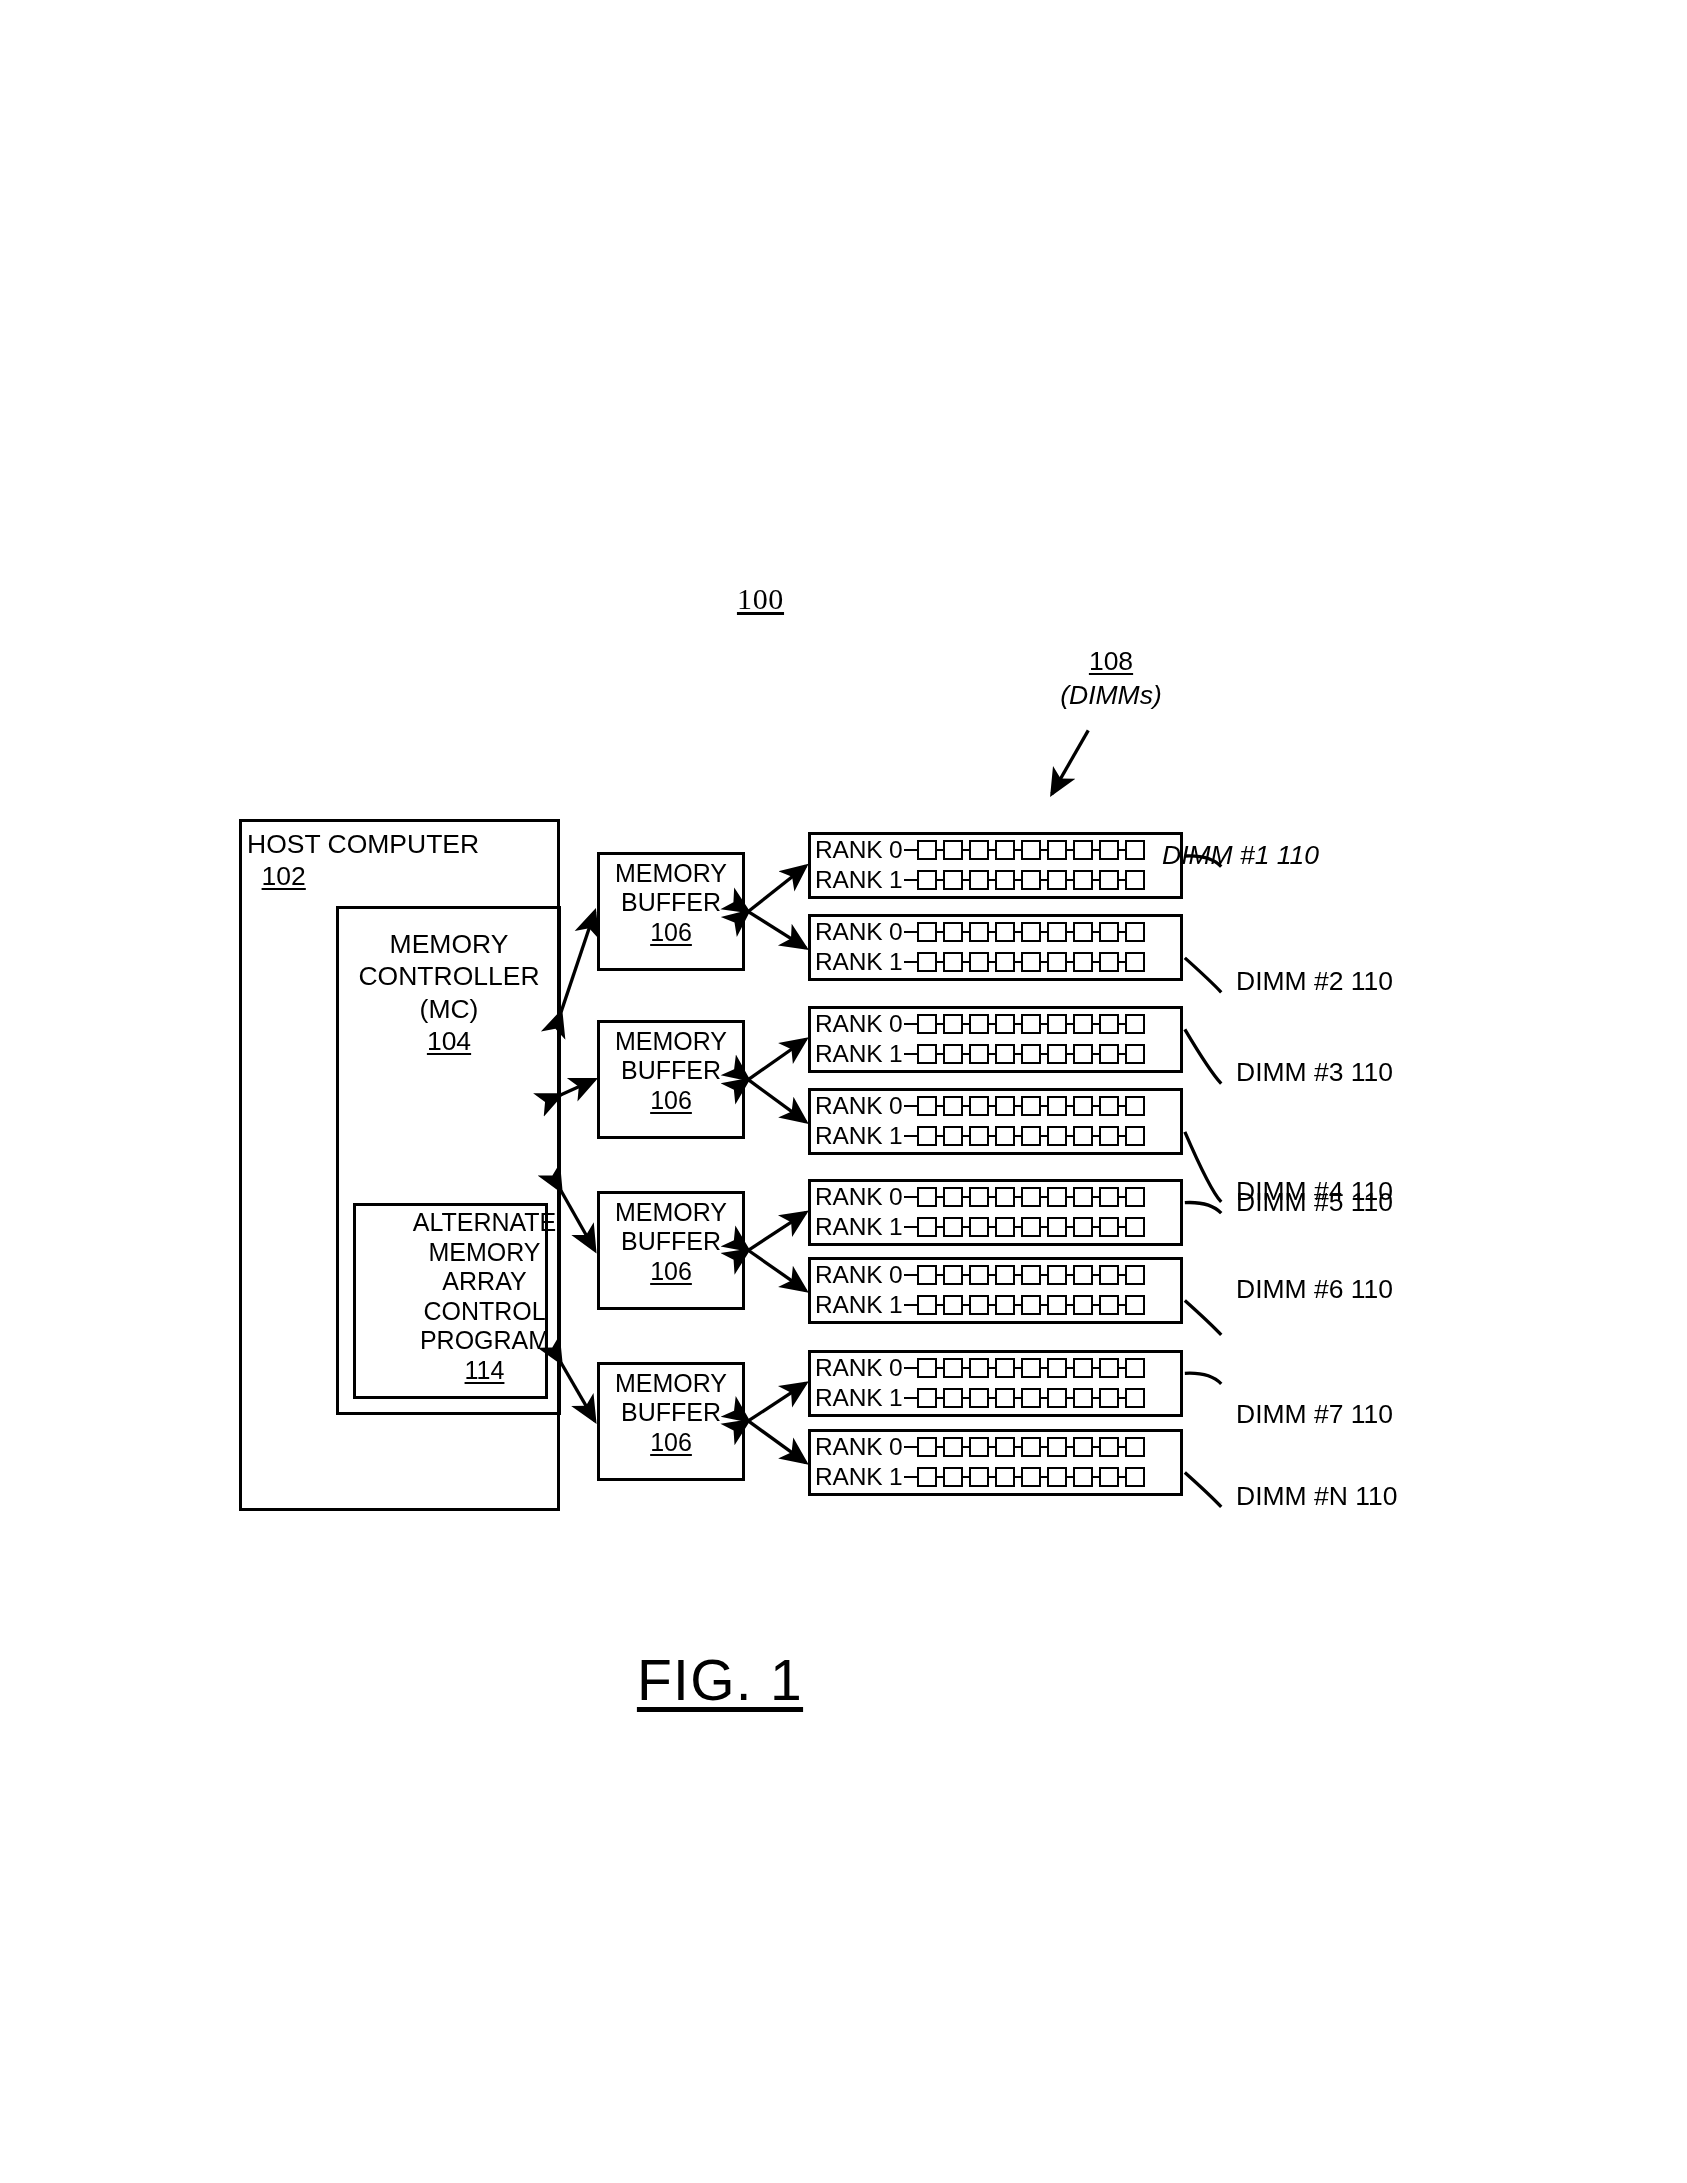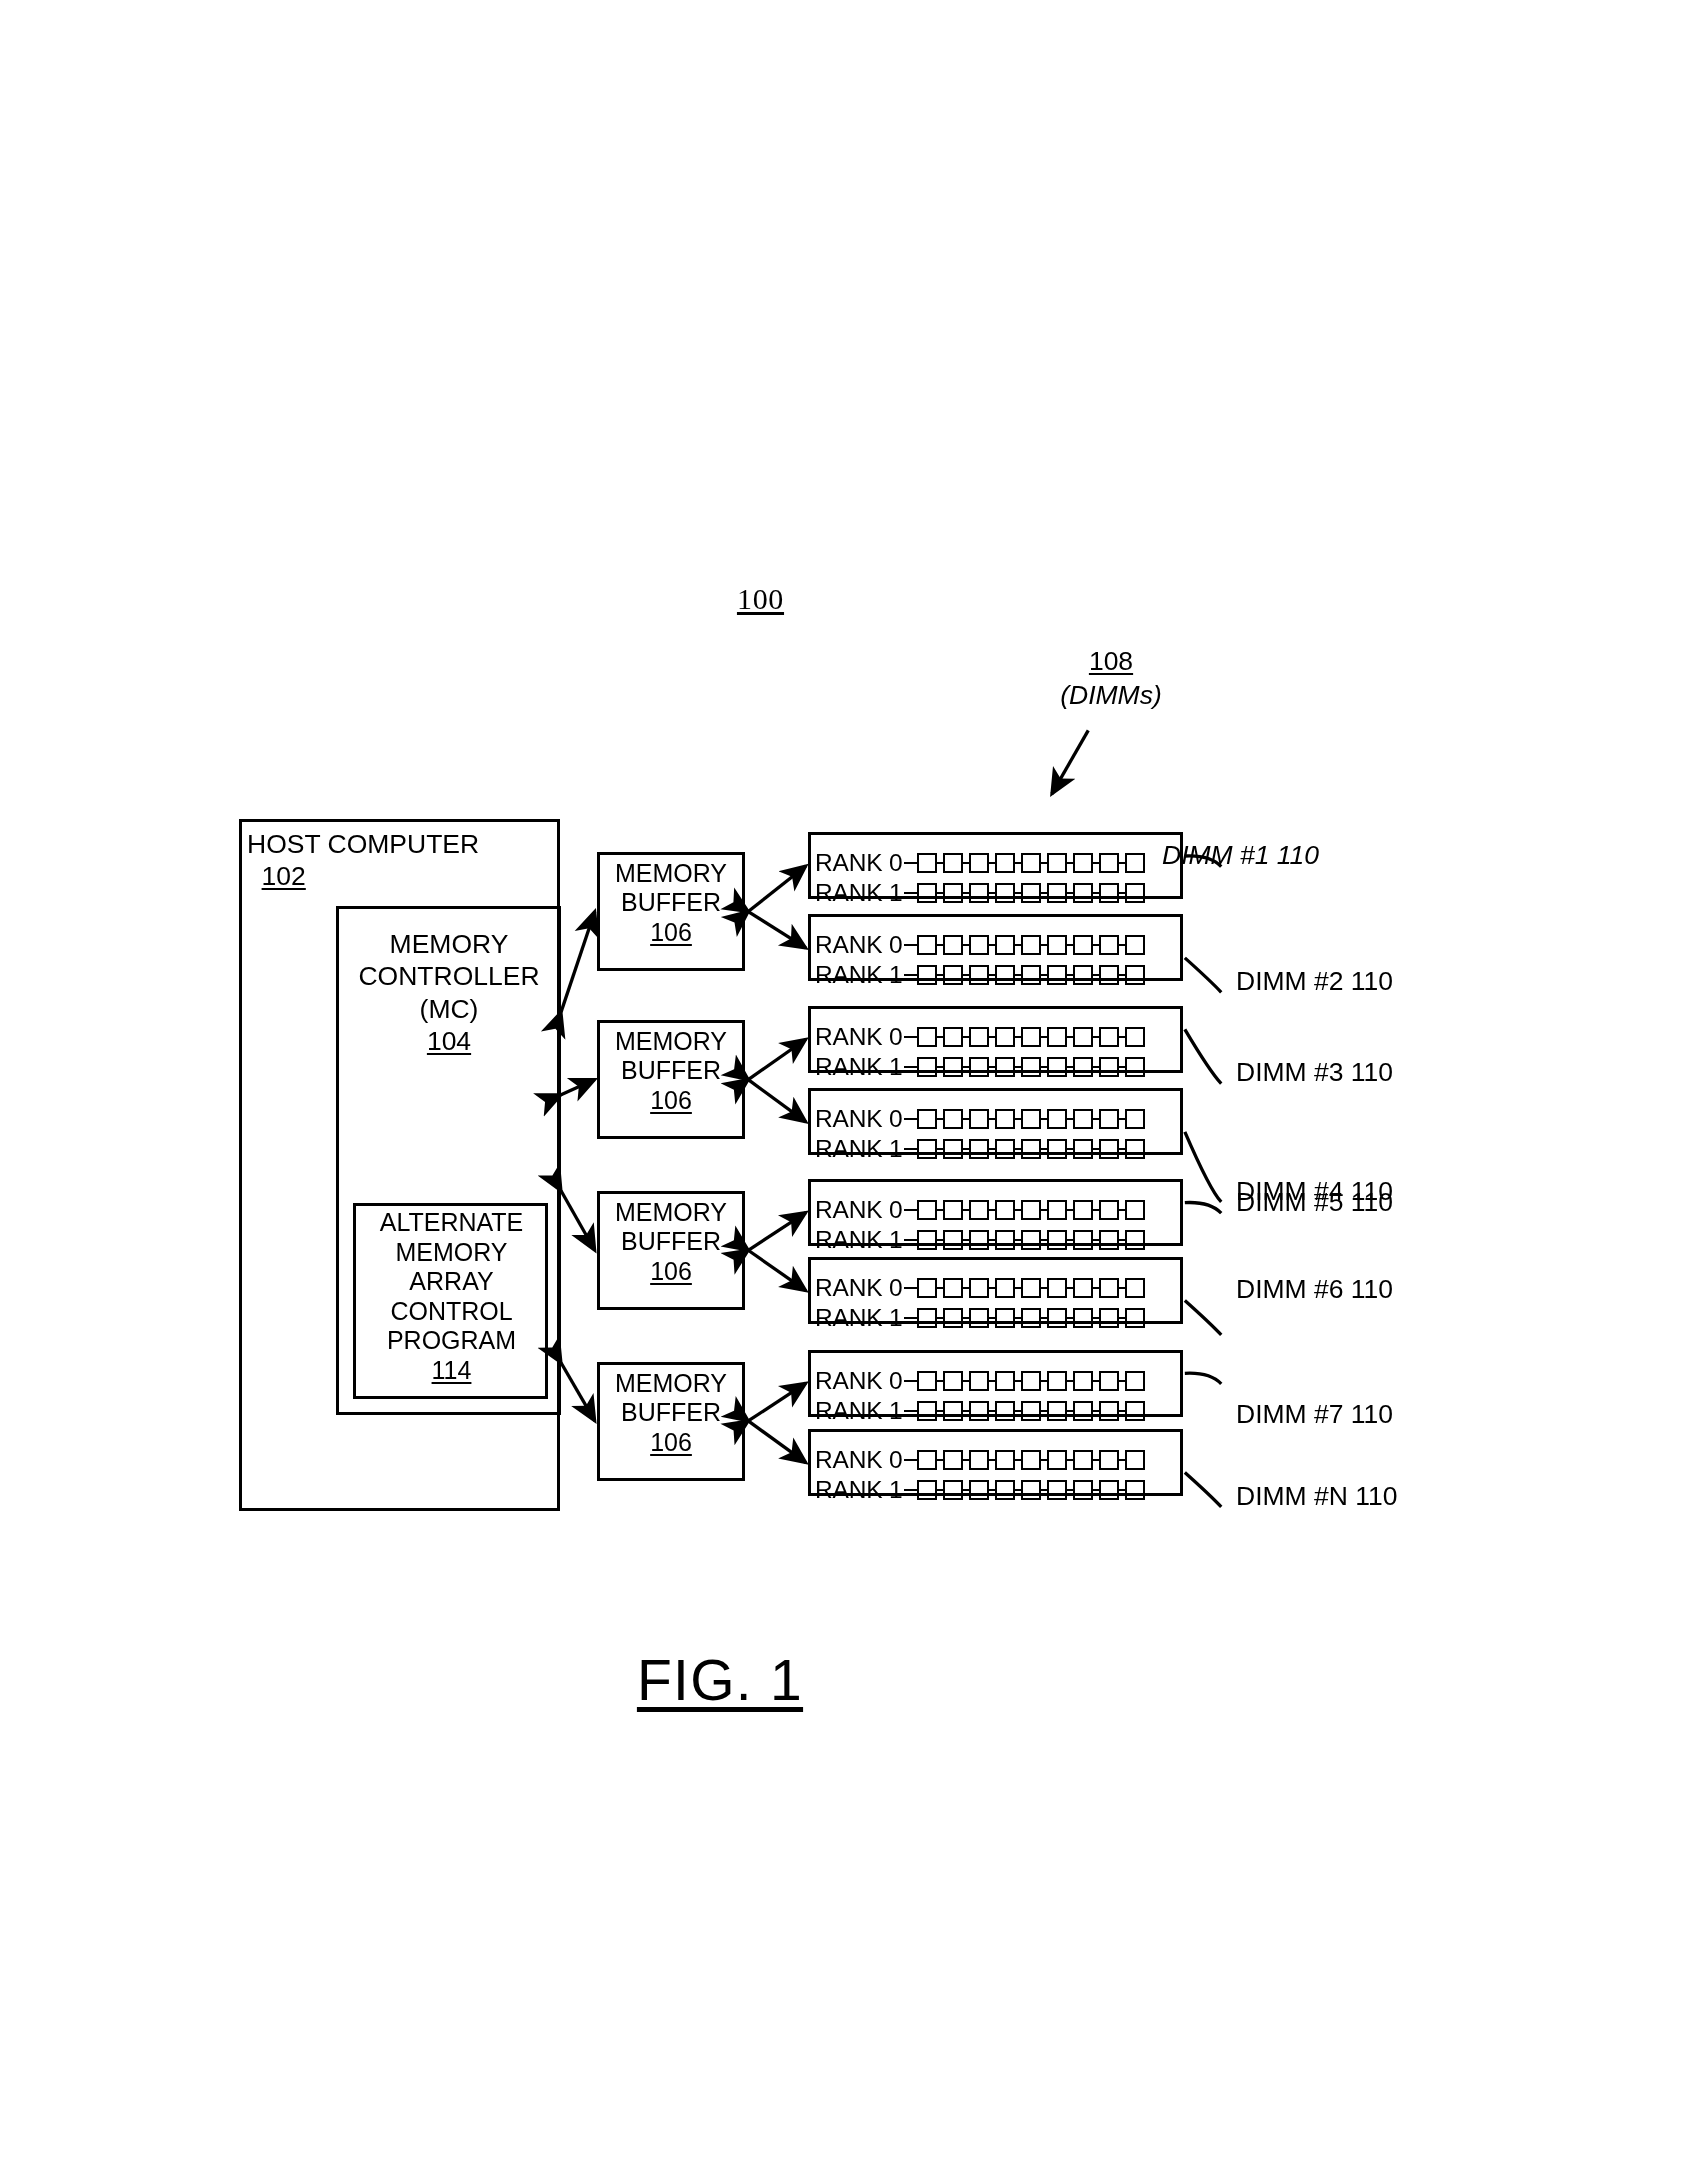--- a/index.html
+++ b/index.html
@@ -89,41 +89,42 @@
     border: 3.3px solid #000;
     box-sizing: border-box;
   }
   #alt-mem-label {
     left: 356px;
     top: 1208px;
     width: 191px;
     font-size: 25px;
     line-height: 1.18;
     text-align: center;
+    padding-left: 33px;
   }
 
   
   .memory-buffer-box {
     width: 148px;
     height: 119px;
     border: 3.3px solid #000;
     box-sizing: border-box;
     font-size: 25px;
     line-height: 1.17;
     text-align: center;
     padding-top: 4px;
   }
 
   
   .dimm-box {
     width: 375px;
     height: 67px;
     border: 3.3px solid #000;
     box-sizing: border-box;
-    padding: 13px 0 0 4px;
+    padding: 0 0 0 4px;
   }
   .rank-row {
     display: flex;
     align-items: center;
     height: 30px;
   }
   .rank-label {
     font-size: 24.5px;
     line-height: 1;
     white-space: nowrap;

